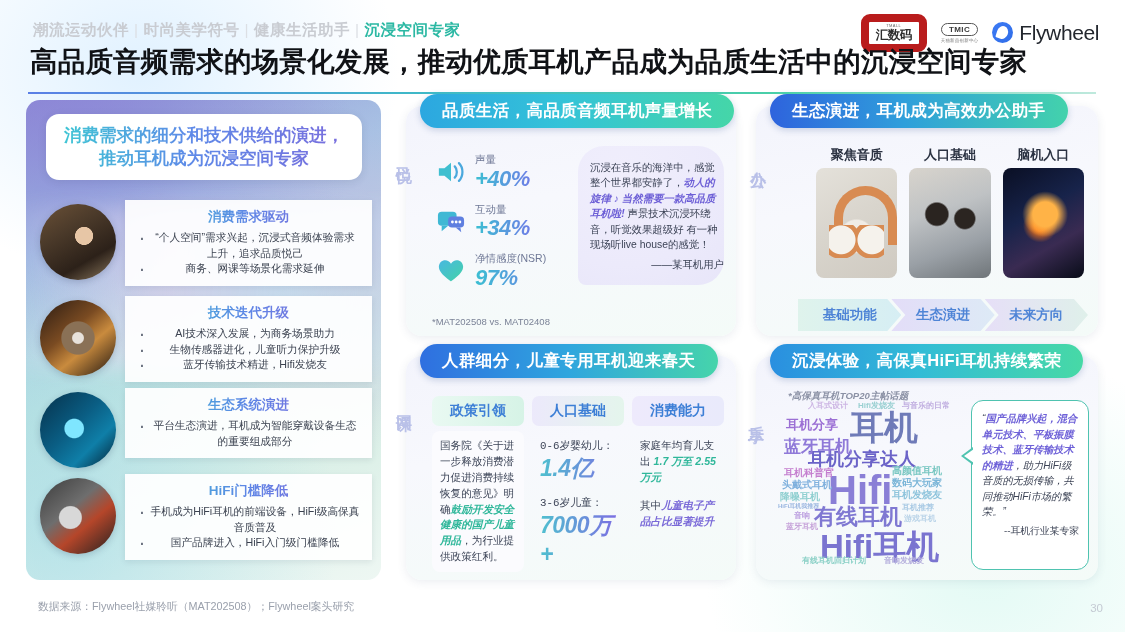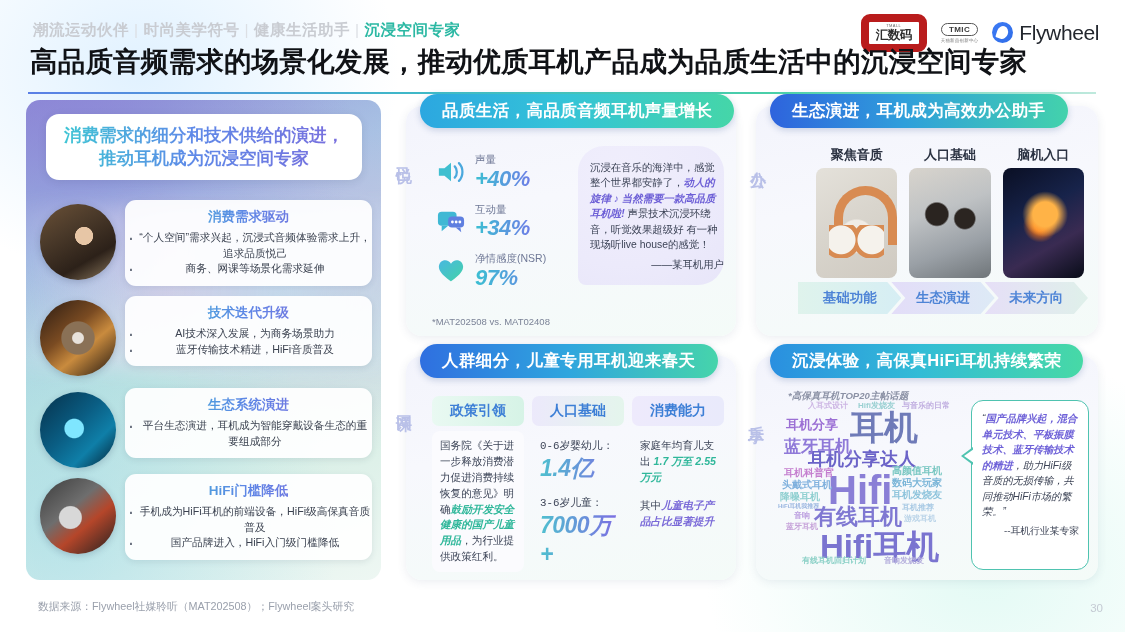--- a/index.html
+++ b/index.html
@@ -116,21 +116,21 @@
       radial-gradient(circle at 50% 50%, #8a7156 0 30%, rgba(138,113,86,0) 32%),
       linear-gradient(140deg,#2a1b12 0%, #7a4b22 40%, #c98b3e 62%, #1d1410 100%); }
   .thumb-c { background:
       radial-gradient(circle at 45% 48%, #7fe6ff 0 16%, rgba(127,230,255,0) 18%),
       linear-gradient(135deg,#06304a 0%, #0a5e84 45%, #0f7fa8 70%, #041e30 100%); }
   .thumb-d { background:
       radial-gradient(circle at 40% 52%, #d8d8d8 0 18%, rgba(216,216,216,0) 20%),
       linear-gradient(140deg,#3b3b3b 0%, #6e6e6e 40%, #b5462a 62%, #202020 100%); }
 
   .lbox {
-    background: rgba(255,255,255,.93); border-radius:11px; padding:8px 1px 9px;
+    background: rgba(255,255,255,.93); border-radius:0; padding:8px 12px 9px;
     flex:1; box-shadow:0 2px 6px rgba(40,60,90,.10);
   }
   .lbox h4 {
     font-size:13.5px; font-weight:800; margin-bottom:4px;
     background: linear-gradient(90deg,#35c4cf 0%, #5f86e6 50%, #8a63d8 100%);
     -webkit-background-clip:text; background-clip:text; color:transparent;
   }
   .lbox ul { list-style:none; }
   .lbox li {
     font-size:10.7px; color:#3b4250; line-height:1.45; position:relative; padding-left:13px;
@@ -237,21 +237,21 @@
       radial-gradient(circle at 78% 45%, #d88b52 0 40%, rgba(0,0,0,0) 42%);
   }
   .pic-office { background:
       radial-gradient(circle at 34% 42%, #2a2420 0 13%, rgba(42,36,32,0) 15%),
       radial-gradient(circle at 68% 46%, #2b2521 0 12%, rgba(43,37,33,0) 14%),
       linear-gradient(160deg,#d8d4cd 0%, #bfc2c4 38%, #9aa0a6 70%, #6f7579 100%); }
   .pic-brain { background:
       radial-gradient(circle at 52% 42%, #ffb347 0 16%, rgba(255,179,71,0) 30%),
       radial-gradient(circle at 46% 52%, #ff7a18 0 8%, rgba(255,122,24,0) 24%),
       linear-gradient(150deg,#0a0f24 0%, #17234a 40%, #3a2b52 68%, #080c18 100%); }
-  .c3-arrows { position:absolute; left:42px; top:176px; right:10px; display:flex; }
+  .c3-arrows { position:absolute; left:42px; top:193px; right:10px; display:flex; }
   .arw {
     flex:1; height:32px; display:flex; align-items:center; justify-content:center;
     font-size:13.5px; font-weight:700; color:#4e84d6; position:relative;
     clip-path: polygon(0 0, calc(100% - 14px) 0, 100% 50%, calc(100% - 14px) 100%, 0 100%, 14px 50%);
     margin-left:-10px;
   }
   .arw:first-child { clip-path: polygon(0 0, calc(100% - 14px) 0, 100% 50%, calc(100% - 14px) 100%, 0 100%); margin-left:0; }
   .arw-1 { background: linear-gradient(90deg,#dff3ec 0%, #d6eef4 100%); }
   .arw-2 { background: linear-gradient(90deg,#e3ddf8 0%, #ddeaf6 100%); }
   .arw-3 { background: linear-gradient(90deg,#e6dff7 0%, #dff0ea 100%); }
@@ -333,21 +333,22 @@
         </ul>
       </div>
     </div>
 
     <div class="lrow" style="top:196px;">
       <div class="thumb thumb-b"></div>
       <div class="lbox">
         <h4>技术迭代升级</h4>
         <ul>
           <li>AI技术深入发展，为商务场景助力</li>
-          <li>蓝牙传输技术精进，HiFi音质普及</li>
+          <li>生物传感器进化，儿童听力保护升级</li>
+          <li>蓝牙传输技术精进，Hifi发烧友</li>
         </ul>
       </div>
     </div>
 
     <div class="lrow" style="top:288px;">
       <div class="thumb thumb-c"></div>
       <div class="lbox">
         <h4>生态系统演进</h4>
         <ul>
           <li>平台生态演进，耳机成为智能穿戴设备生态的重要组成部分</li>

